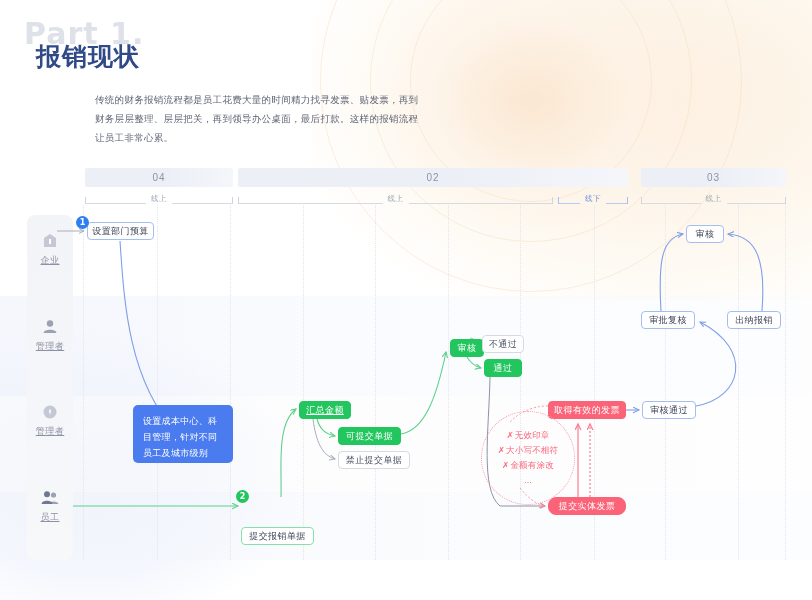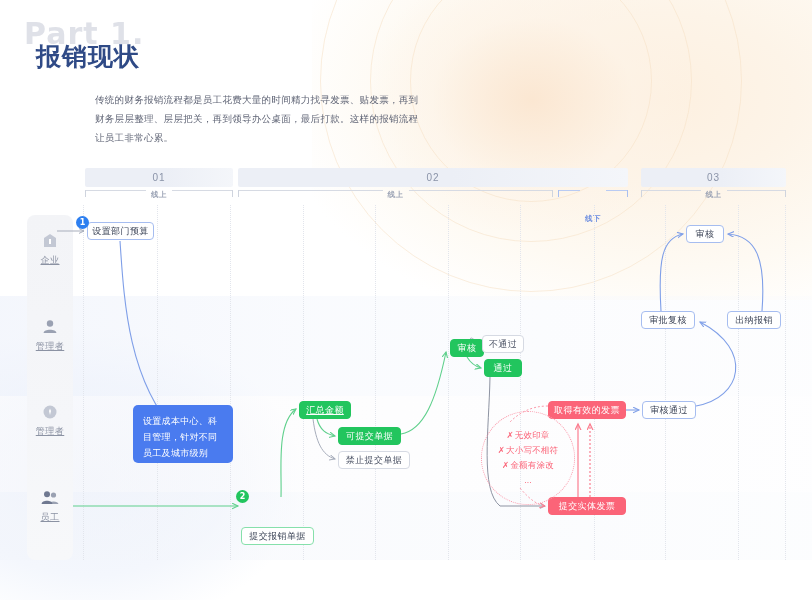--- a/index.html
+++ b/index.html
@@ -56,21 +56,21 @@
   }
 
   
   .seg{
     position:absolute;height:19px;border-radius:2px;
     background:linear-gradient(90deg,#eceff6 0%, #eceff6 55%, #f4f6fa 100%);
     color:#8a93a8;font-size:10px;letter-spacing:1px;
     display:flex;align-items:center;justify-content:center;
   }
   .lane{
-    position:absolute;height:14px;display:flex;align-items:flex-start;font-weight:bold;
+    position:absolute;height:14px;display:flex;align-items:flex-end;
   }
   .lane .cap{width:1px;height:7px;background:#cfd4de;}
   .lane .bar{flex:1;height:1px;background:#d6dae3;}
   .lane .lbl{font-size:7.5px;color:#9aa2b4;padding:0 5px;letter-spacing:.5px;white-space:nowrap;}
   .lane.blue .cap{background:#a9bff0;}
   .lane.blue .bar{background:#b9cbf3;}
   .lane.blue .lbl{color:#6f8fe0;margin-top:24px;}
 
   
   .vgrid{position:absolute;width:0;border-left:1px dotted #e2e5ec;}
@@ -137,21 +137,21 @@
   <div class="bg-cool"></div>
   <div class="bg-band" style="top:296px;height:100px;background:linear-gradient(90deg,rgba(238,242,251,.65) 0%,rgba(244,247,253,.5) 40%,rgba(249,250,253,.35) 100%);"></div>
   <div class="bg-band" style="top:396px;height:96px;background:linear-gradient(90deg,rgba(250,250,252,.55) 0%,rgba(252,252,254,.4) 100%);"></div>
   <div class="bg-band" style="top:492px;height:68px;background:linear-gradient(90deg,rgba(242,245,251,.55) 0%,rgba(248,250,253,.4) 100%);"></div>
 
   <div class="part-label">Part 1.</div>
   <div class="title-cn">报销现状</div>
   <div class="intro">传统的财务报销流程都是员工花费大量的时间精力找寻发票、贴发票，再到财务层层整理、层层把关，再到领导办公桌面，最后打款。这样的报销流程让员工非常心累。</div>
 
   <div id="segments">
-      <div class="seg" style="left: 85px; top: 168px; width: 148px;">01</div>
+      <div class="seg" style="left: 85px; top: 168px; width: 148px;">04</div>
       <div class="seg" style="left: 238px; top: 168px; width: 390px;">02</div>
       <div class="seg" style="left: 641px; top: 168px; width: 145px;">03</div>
     </div>
   <div id="lanes">
       <div class="lane" style="left: 85px; top: 190px; width: 148px;">
         <span class="cap"></span>
         <span class="bar"></span>
         <span class="lbl">线上</span>
         <span class="bar"></span>
         <span class="cap"></span>
@@ -284,21 +284,21 @@
       <div class="node n-blue-o" style="left: 87px; top: 222px; width: 67px; height: 18px;">设置部门预算</div>
       <div class="blue-box" style="left: 133px; top: 405px; width: 100px; height: 58px;">设置成本中心、科目管理，针对不同员工及城市级别</div>
       <div class="node n-green-o" style="left: 241px; top: 520px; width: 73px; height: 18px; margin-top: 7px;">提交报销单据</div>
       <div class="node n-green-f" style="left: 299px; top: 401px; width: 52px; height: 18px; text-decoration: underline;">汇总金额</div>
       <div class="node n-green-f" style="left: 338px; top: 427px; width: 63px; height: 18px;">可提交单据</div>
       <div class="node n-gray-o" style="left: 338px; top: 451px; width: 72px; height: 18px;">禁止提交单据</div>
       <div class="node n-green-f" style="left: 450px; top: 339px; width: 34px; height: 18px;">审核</div>
       <div class="node n-gray-o" style="left: 482px; top: 335px; width: 42px; height: 18px;">不通过</div>
       <div class="node n-green-f" style="left: 484px; top: 359px; width: 38px; height: 18px;">通过</div>
       <div class="node n-red-f" style="left: 548px; top: 401px; width: 78px; height: 18px;">取得有效的发票</div>
-      <div class="node n-red-f" style="left: 548px; top: 497px; width: 78px; height: 18px;">提交实体发票</div>
+      <div class="node n-red-f" style="left: 548px; top: 497px; width: 78px; height: 18px; border-radius: 8px;">提交实体发票</div>
       <div class="node n-blue-o" style="left: 642px; top: 401px; width: 54px; height: 18px;">审核通过</div>
       <div class="node n-blue-o" style="left: 641px; top: 311px; width: 54px; height: 18px;">审批复核</div>
       <div class="node n-blue-o" style="left: 727px; top: 311px; width: 54px; height: 18px;">出纳报销</div>
       <div class="node n-blue-o" style="left: 686px; top: 225px; width: 38px; height: 18px;">审核</div>
     </div>
   <div id="badges">
       <div class="badge b" style="left: 76px; top: 216px;">1</div>
       <div class="badge g" style="left: 236px; top: 490px;">2</div>
     </div>
   <div id="inv">

